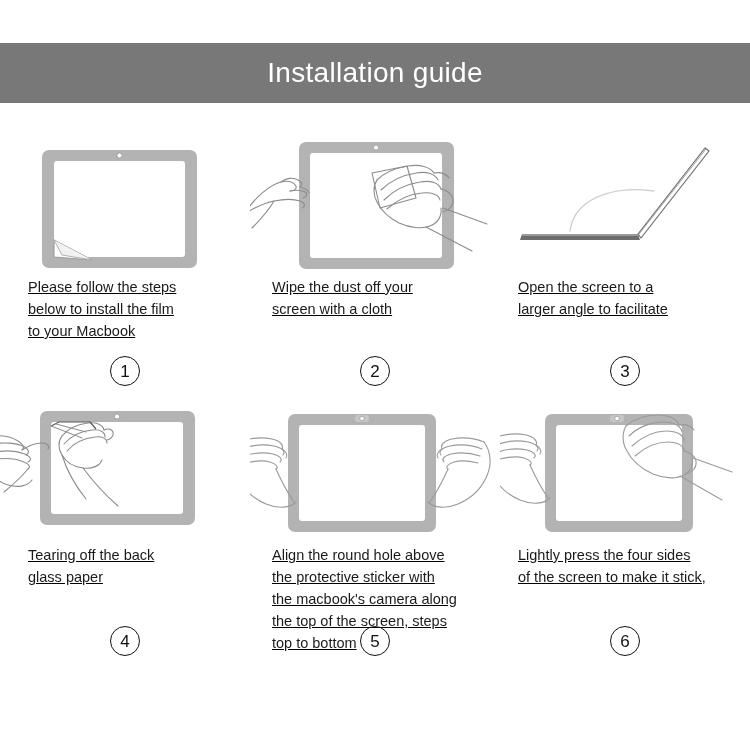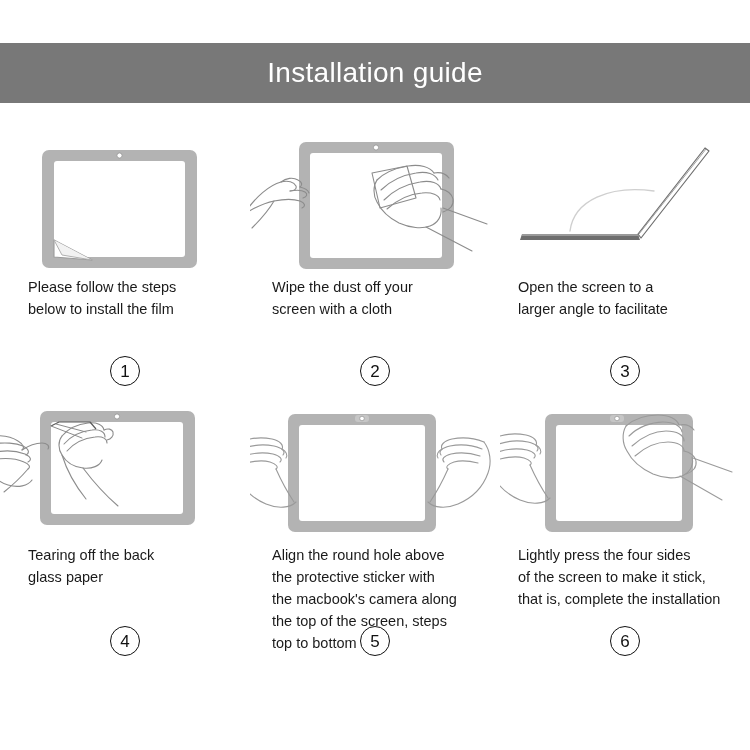--- a/index.html
+++ b/index.html
@@ -42,20 +42,21 @@
 
   
   .steps-grid {
     position: absolute;
     left: 0;
     top: 128px;
     width: 744px;
     display: grid;
     grid-template-columns: 250px 250px 250px;
     grid-template-rows: 268px 268px;
+    text-decoration: underline;
   }
 
   .step-cell {
     position: relative;
     padding: 0;
   }
 
   .illus {
     position: relative;
     width: 100%;
@@ -121,20 +122,21 @@
           <g>
             <path d="M54,112 L54,129 L92,132 Z" fill="#ffffff" stroke="#9b9b9b" stroke-width="1.1" stroke-linejoin="round"></path>
             <path d="M54,112 L70,124 L92,132" fill="none" stroke="#9b9b9b" stroke-width="1"></path>
             <path d="M54,112 L62,127 L92,132" fill="#f2f2f2" stroke="#a8a8a8" stroke-width="0.9"></path>
           </g>
         </svg>
       </div>
       <div class="step-text">
         <p>Please follow the steps</p>
         <p>below to install the film</p>
+        <p>to your Macbook</p>
       </div>
       <div class="badge-row">
         <div class="badge">1</div>
       </div>
     </div>
 
     <div class="step-cell row1 col2">
       <div class="illus">
         <svg viewBox="0 0 250 148" xmlns="http://www.w3.org/2000/svg">
           <g>
@@ -314,21 +316,20 @@
           </g>
           <g fill="none" stroke="#9a9a9a" stroke-width="1.1" stroke-linecap="round">
             <path d="M193,62 L232,76"></path>
             <path d="M180,80 L222,104"></path>
           </g>
         </svg>
       </div>
       <div class="step-text">
         <p>Lightly press the four sides</p>
         <p>of the screen to make it stick,</p>
-        <p>that is, complete the installation</p>
       </div>
       <div class="badge-row">
         <div class="badge">6</div>
       </div>
     </div>
 
   </div>
 </div>
 
 </body></html>

